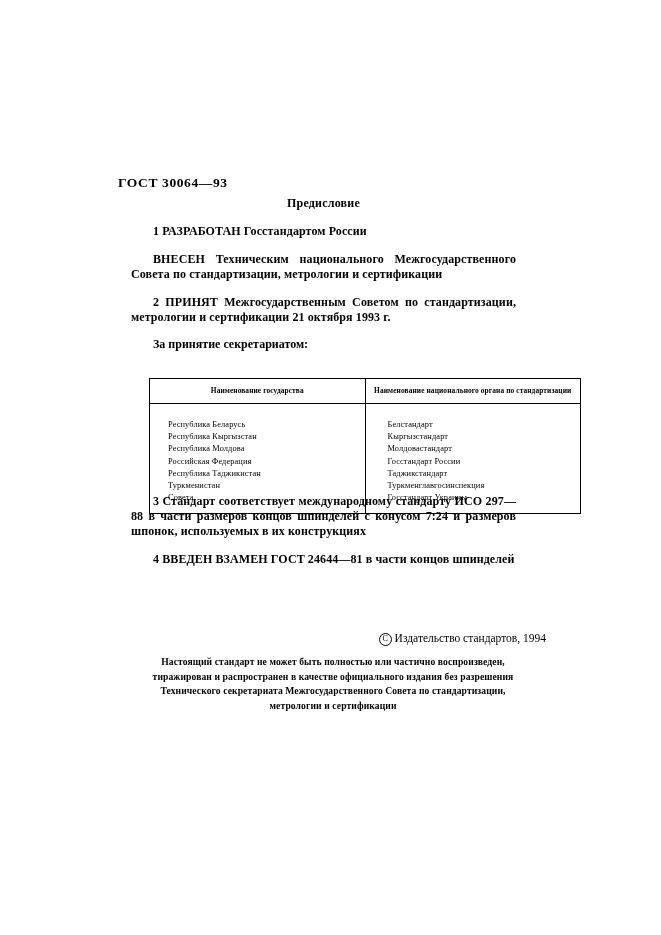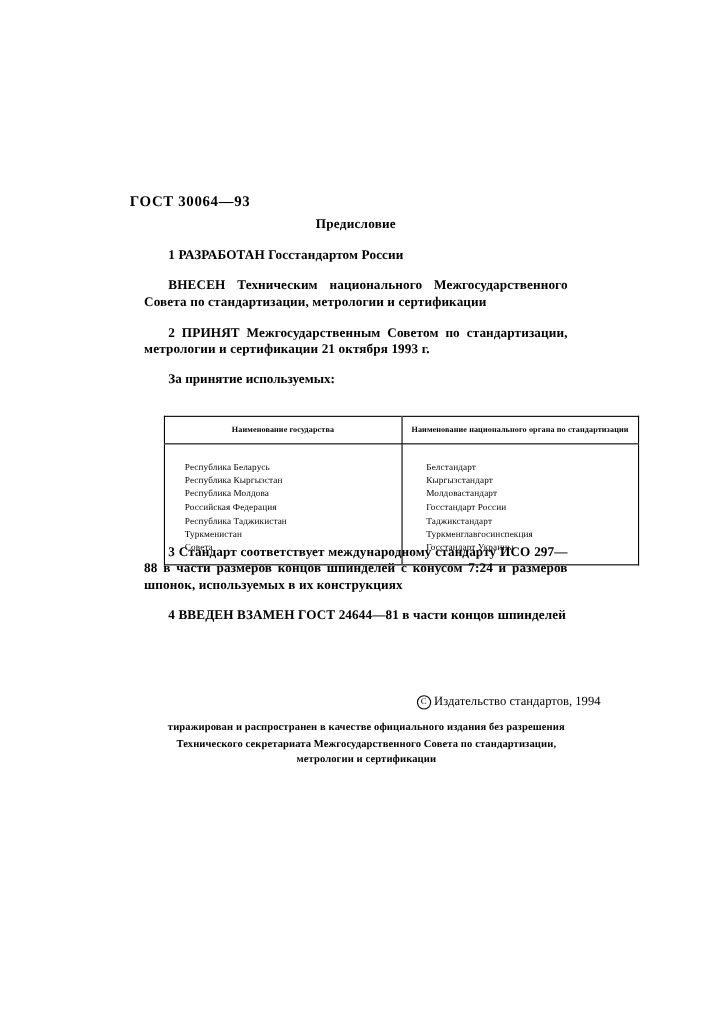--- a/index.html
+++ b/index.html
@@ -160,21 +160,21 @@
   <div class="content">
 
     <div class="section-title">Предисловие</div>
 
     <p class="clause">1  РАЗРАБОТАН Госстандартом России</p>
 
     <p class="clause">ВНЕСЕН Техническим   национального   Межгосударственного Совета по стандартизации, метрологии и сертификации</p>
 
     <p class="clause">2 ПРИНЯТ Межгосударственным Советом по стандартизации, метрологии и сертификации 21 октября 1993 г.</p>
 
-    <p class="vote-label">За принятие используемых:</p>
+    <p class="vote-label">За принятие секретариатом:</p>
   </div>
 
   <div class="states-table-wrap">
     <table class="states">
       <thead>
         <tr>
           <th>Наименование государства</th>
           <th>Наименование национального органа по стандартизации</th>
         </tr>
       </thead>
@@ -207,18 +207,19 @@
     <p class="clause">3 Стандарт соответствует   международному   стандарту   ИСО 297—88 в части размеров концов шпинделей с конусом 7:24 и размеров шпонок, используемых в их конструкциях</p>
 
     <p class="clause">4 ВВЕДЕН   ВЗАМЕН ГОСТ 24644—81 в части концов шпинделей</p>
   </div>
 
   <div class="copyright">
     <span class="csym">C</span><span>Издательство стандартов, 1994</span>
   </div>
 
   <div class="notice">
+    <span class="nline">Настоящий стандарт не может быть полностью или частично воспроизведен,</span>
     <span class="nline">тиражирован и распространен в качестве официального издания без разрешения</span>
     <span class="nline">Технического   секретариата   Межгосударственного   Совета   по   стандартизации,</span>
     <span class="nline">метрологии  и  сертификации</span>
   </div>
 
 </div>
 
 </body></html>

